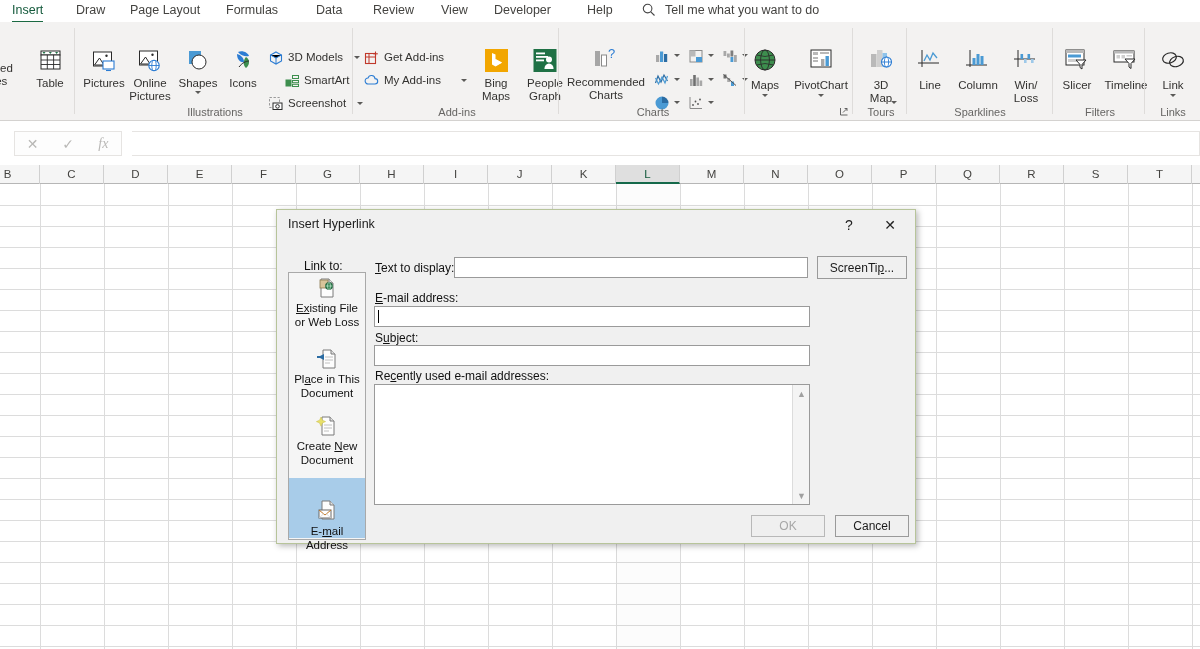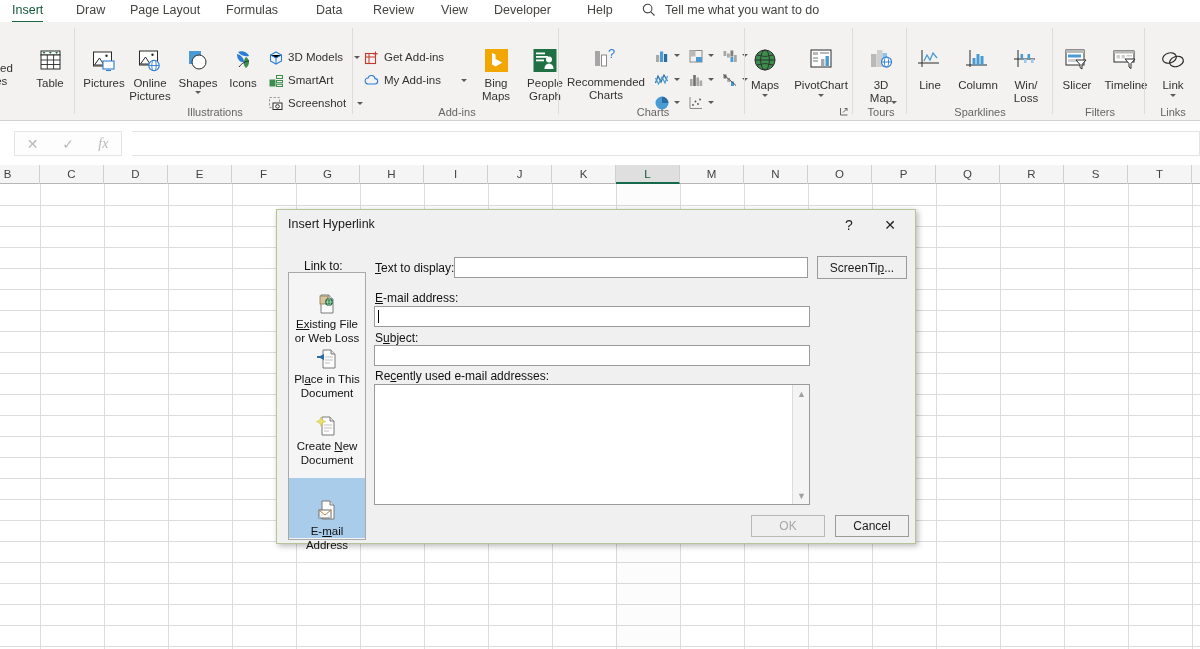--- a/index.html
+++ b/index.html
@@ -206,21 +206,21 @@
 
         <div class="smallbtn" style="left:192px; top:28px; width:86px; height:16px;">
           <svg class="ico" width="16" height="16" viewBox="0 0 16 16">
             <path d="M8 2 L13.5 5 L13.5 11 L8 14 L2.5 11 L2.5 5 Z" fill="none" stroke="#2b7cd3" stroke-width="1.1"></path>
             <path d="M2.5 5 L8 8 L13.5 5 M8 8 L8 14" stroke="#2b7cd3" stroke-width="1"></path>
           </svg>
           <span class="lbl" style="left:20px; top:0px">3D Models</span>
           <span class="caret" style="position:absolute; left:86px; top:6px"></span>
         </div>
 
-        <div class="smallbtn" style="left:192px; top:51px; width:86px; height:16px;">
+        <div class="smallbtn" style="left:208px; top:51px; width:86px; height:16px;">
           <svg class="ico" width="16" height="16" viewBox="0 0 16 16">
             <rect x="1.5" y="6.5" width="6" height="7" fill="#3d8e4e"></rect>
             <rect x="8.5" y="2.5" width="6" height="3" fill="none" stroke="#3d8e4e" stroke-width="1"></rect>
             <rect x="8.5" y="7.5" width="6" height="2.2" fill="none" stroke="#3d8e4e" stroke-width="1"></rect>
             <rect x="8.5" y="11.3" width="6" height="2.2" fill="none" stroke="#3d8e4e" stroke-width="1"></rect>
           </svg>
           <span class="lbl" style="left:20px; top:0px">SmartArt</span>
         </div>
 
         <div class="smallbtn" style="left:192px; top:74px; width:100px; height:16px;">
@@ -579,21 +579,21 @@
 
     <div class="dlg-title">
       <span class="t">Insert Hyperlink</span>
       <span class="dlg-help">?</span>
       <span class="dlg-close">✕</span>
     </div>
 
     <div class="linkto-label">Link to:</div>
 
     <div class="linkto-box">
-      <div class="lt-item" style="top:20px;">
+      <div class="lt-item" style="top:4px;">
         <svg class="ico" width="22" height="22" viewBox="0 0 22 22">
           <path d="M5 2 H13 L17 6 V20 H5 Z" fill="#fdfdfd" stroke="#7a7a7a" stroke-width="1"></path>
           <path d="M13 2 V6 H17" fill="#e3e3e3" stroke="#7a7a7a" stroke-width="1"></path>
           <rect x="4" y="3" width="8" height="8" fill="#d8c49a" stroke="#8a7a52" stroke-width="0.8"></rect>
           <circle cx="13" cy="9" r="3.6" fill="#2f7f4f" stroke="#1c5a36" stroke-width="0.8"></circle>
           <ellipse cx="13" cy="9" rx="1.5" ry="3.6" fill="none" stroke="#bfe6cd" stroke-width="0.7"></ellipse>
           <line x1="9.4" y1="9" x2="16.6" y2="9" stroke="#bfe6cd" stroke-width="0.7"></line>
         </svg>
         <span><span class="u">Ex</span><span>isting File</span></span><br>
         <span>or Web Loss</span>

